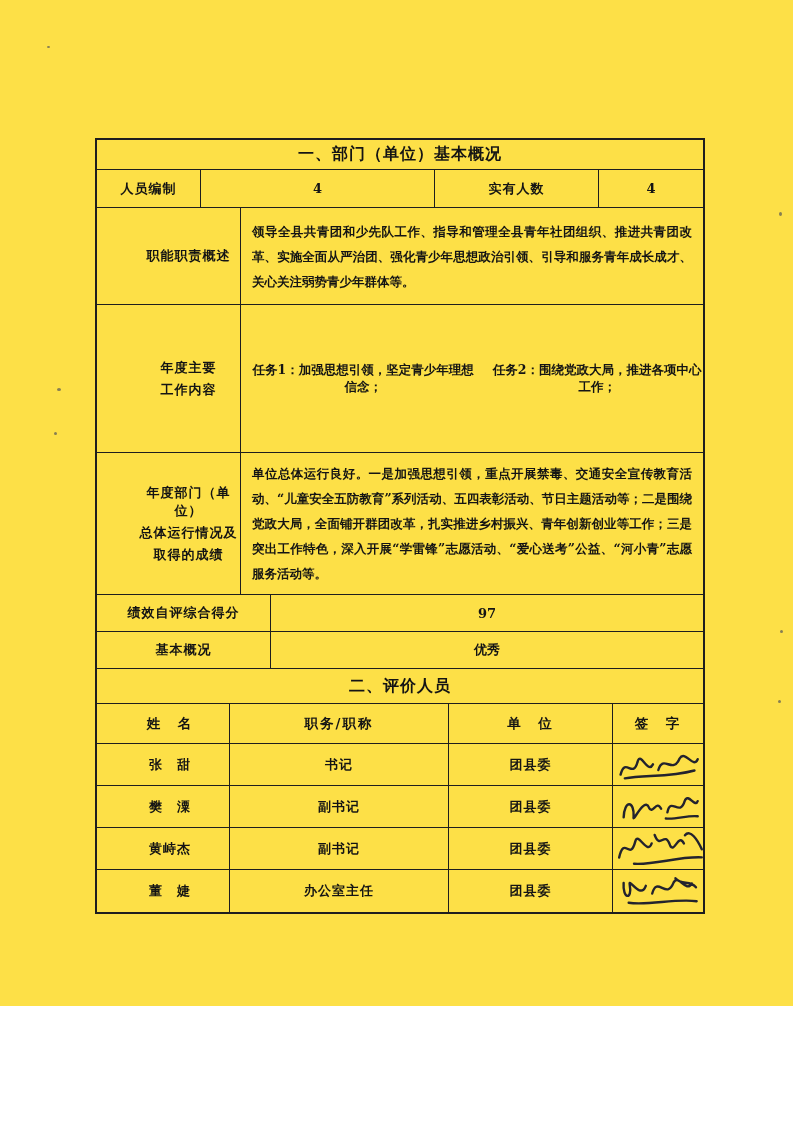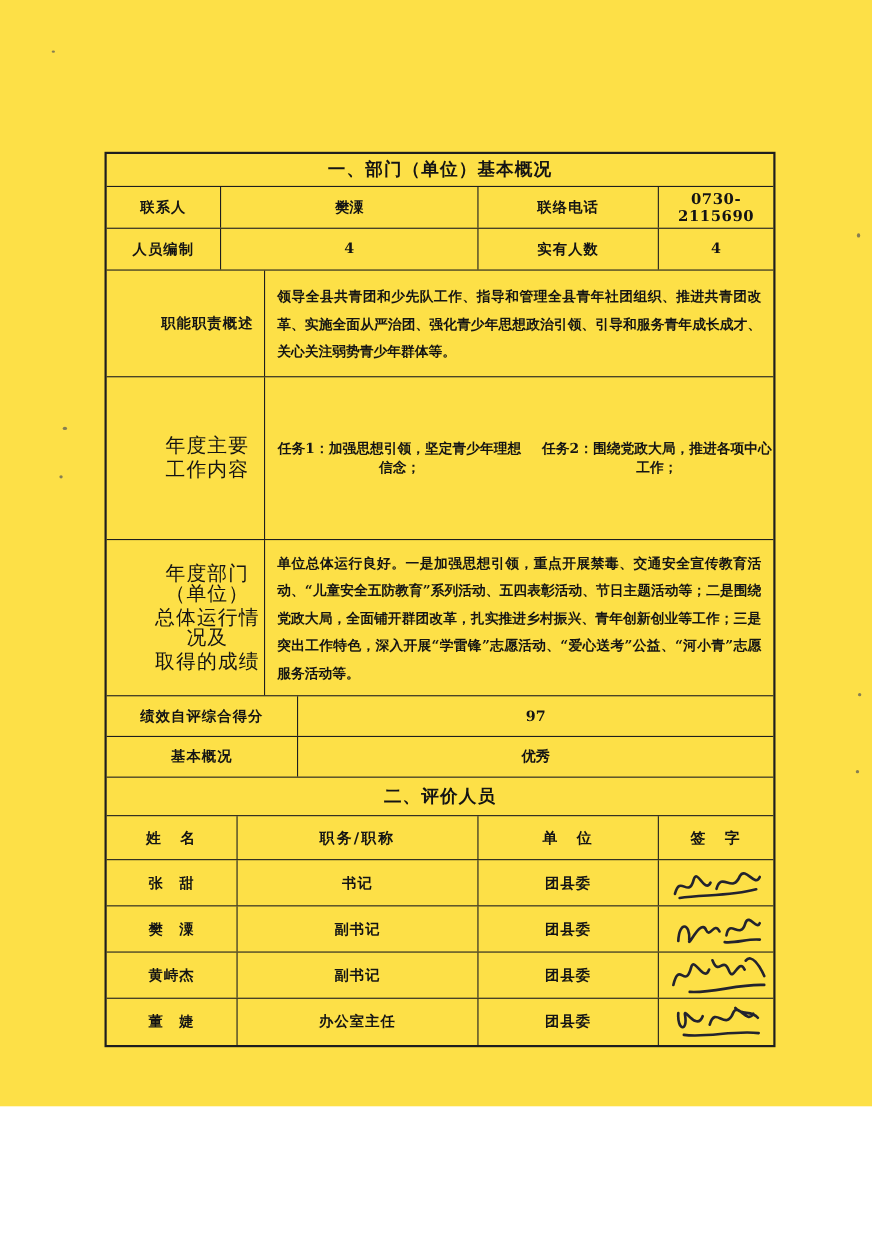--- a/index.html
+++ b/index.html
@@ -76,21 +76,21 @@
 
   .c-label   { flex: 0 0 104px; margin-left: 40px; }
   .c-content { flex: 1; }
   .c-label-wide { flex: 0 0 174px; }
 
   .c1 { flex: 0 0 104px; }
   .c2 { flex: 0 0 234px; }
   .c3 { flex: 0 0 164px; }
   .c4 { flex: 1; }
 
-  .p1 { flex: 0 0 119px; }
+  .p1 { flex: 0 0 119px; margin-left: 14px; }
   .p2 { flex: 0 0 219px; }
   .p3 { flex: 0 0 164px; }
   .p4 { flex: 1; }
 
   .para {
     width: 100%;
     padding: 7px 11px;
     text-align: justify;
     text-justify: inter-ideograph;
     font-size: 12.5px;
@@ -115,21 +115,21 @@
     font-weight: bold;
     font-family: "DejaVu Serif", serif;
     margin: 0;
   }
   .multiline-label {
     display: flex;
     flex-direction: column;
     gap: 4px;
     align-items: center;
   }
-  .multiline-label span { display: block; font-weight: normal; font-size: 18px; letter-spacing: 1px; line-height: 18px; }
+  .multiline-label span { display: block; font-weight: bold; font-size: 13px; letter-spacing: 1px; line-height: 18px; }
 
   .head-label { font-weight: bold; font-size: 13.5px; letter-spacing: 2px; }
   .person-text { font-weight: bold; font-size: 13px; letter-spacing: 1px; font-family: "DejaVu Serif", serif; }
 
   .sig-wrap {
     position: absolute;
     left: 50%; top: 50%;
     transform: translate(-50%, -50%) rotate(-4deg);
     overflow: visible;
   }
@@ -155,34 +155,20 @@
   <div class="speck" style="left:778px; top:700px; width:3px; height:3px;"></div>
 
   <div class="doc-table">
 
     <div class="row title-row">
       <div class="cell c-content">
         <span class="title-text">一、部门（单位）基本概况</span>
       </div>
     </div>
 
-    <div class="row kv-row">
-      <div class="cell c1">
-          <span class="label">联系人</span>
-        </div>
-      <div class="cell c2">
-          <span class="value">樊潥</span>
-        </div>
-      <div class="cell c3">
-          <span class="label">联络电话</span>
-        </div>
-      <div class="cell c4">
-          <span class="mono-value">0730-2115690</span>
-        </div>
-    </div>
 
     <div class="row kv-row">
       <div class="cell c1">
           <span class="label">人员编制</span>
         </div>
       <div class="cell c2">
           <span class="value">4</span>
         </div>
       <div class="cell c3">
           <span class="label">实有人数</span>

